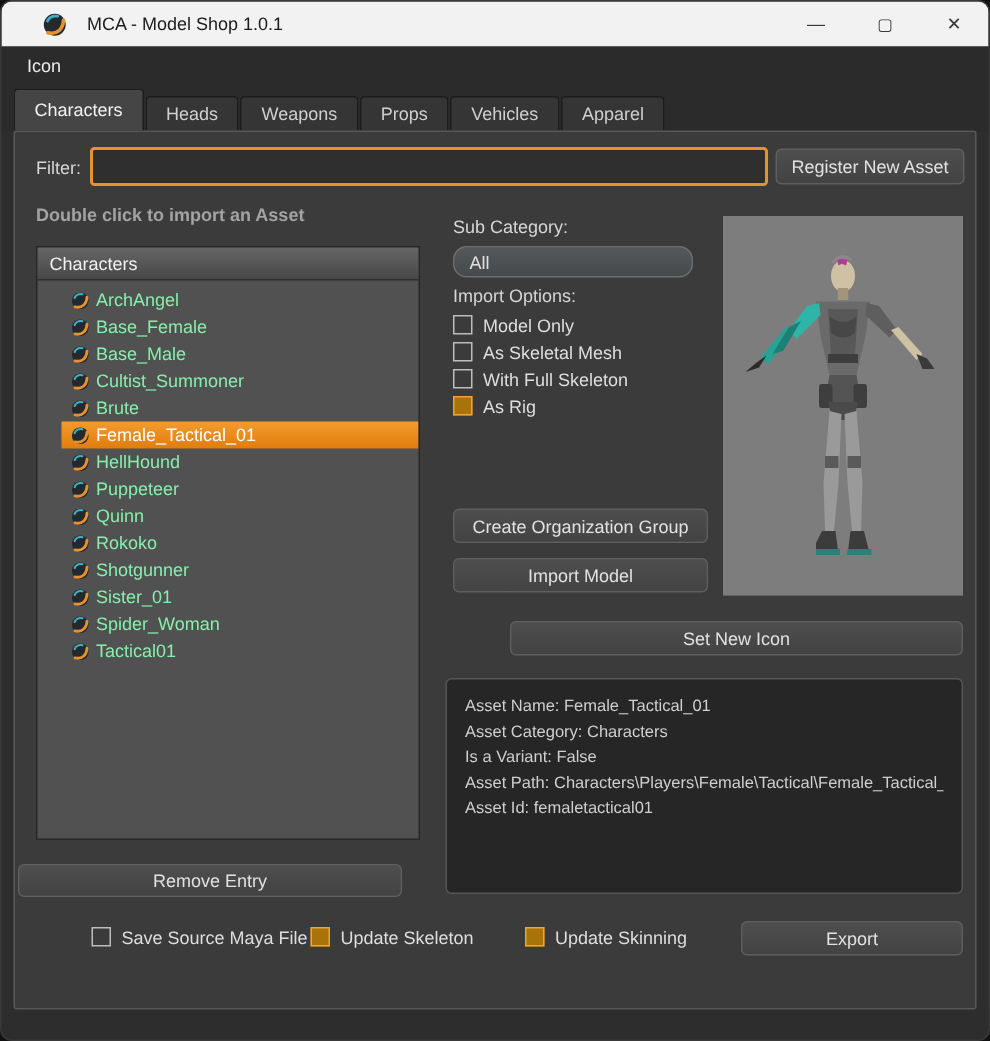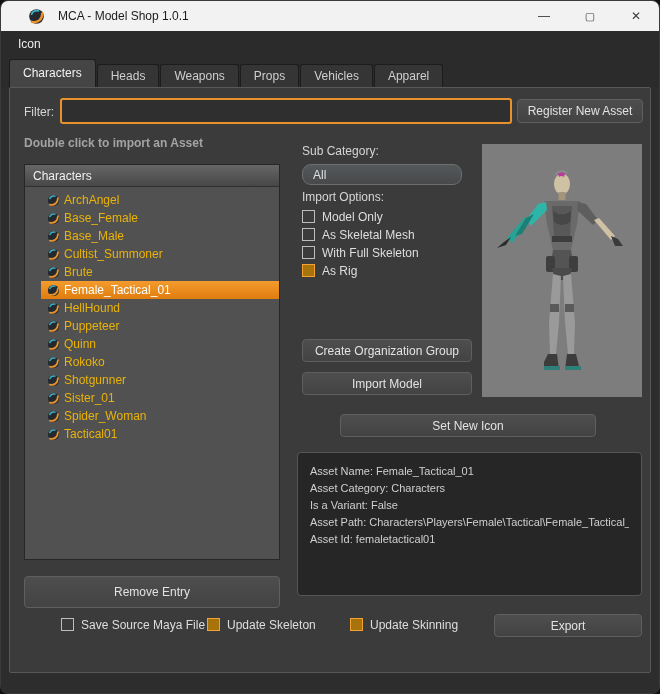--- a/index.html
+++ b/index.html
@@ -46,46 +46,46 @@
   .btn-register { left:507px; top:11px; width:126px; height:24px; }
 
   
   .hint-label { left:14px; top:48px; color:#a3a3a3;font-weight:bold; }
   .asset-list { position:absolute; left:14px; top:76px; width:256px; height:396px;
                 background:#515151; border:1px solid #272727; overflow:hidden; }
   .list-header { height:22px; background:linear-gradient(#666666,#474747); border-bottom:1px solid #303030;
                  color:#f0f0f0; display:flex; align-items:center; padding-left:8px; font-size:12px; }
   .list-body { padding-top:4px; }
   .list-item { height:18px; display:flex; align-items:center; margin-left:16px; padding-left:6px;
-               color:#eab308; font-size:12px; gap:4px; }
+               color:#86efac; font-size:12px; gap:4px; }
   .list-item.selected { background:linear-gradient(#f49b2e,#e07d0e); color:#ffffff;
                         margin-left:16px; padding-left:6px; }
   .list-item .icon { width:13px; height:13px; flex:0 0 auto; display:flex; }
-  .btn-remove { left:14px; top:488px; width:256px; height:32px; }
+  .btn-remove { left:2px; top:488px; width:256px; height:22px; }
 
   
   .subcat-label { left:292px; top:56px; }
   .subcat-select { position:absolute; left:292px; top:76px; width:160px; height:21px;
                    background:linear-gradient(#55585a,#47494b); border:1px solid #6e6e6e;
                    border-radius:9px; color:#e0e0e0; display:flex; align-items:center;
                    padding-left:10px; font-size:12px; }
   .importopt-label { left:292px; top:102px; }
   .opt-col { position:absolute; left:292px; top:122px; display:flex; flex-direction:column; gap:5px; }
   .cb-row { display:flex; align-items:center; gap:7px; height:13px; }
   .cb { width:13px; height:13px; border:1px solid #bdbdbd; background:transparent; flex:0 0 auto; }
   .cb.checked { background:#a8730a; border-color:#f3a233; }
   .cb-label { color:#dedede; font-size:12px; white-space:nowrap; }
 
   .btn-create { left:292px; top:251px; width:170px; height:23px; }
   .btn-import { left:292px; top:284px; width:170px; height:23px; }
 
   
   .preview { position:absolute; left:472px; top:56px; width:160px; height:253px; background:#7d7d7d; }
 
-  .btn-seticon { left:330px; top:326px; width:256px; height:23px; }
+  .btn-seticon { left:330px; top:326px; width:302px; height:23px; }
 
   
   .info-box { position:absolute; left:287px; top:364px; width:345px; height:144px;
               background:#262626; border:1px solid #565656; border-radius:4px; padding:10px 12px; }
   .info-line { color:#cfcfcf; font-size:11px; line-height:17px; white-space:nowrap; overflow:hidden; }
 
   
   .export-opts { position:absolute; left:51px; top:530px; display:flex; align-items:center; }
   .export-opts .grp1 { width:146px; } .export-opts .grp2 { width:143px; }
   .btn-export { left:484px; top:526px; width:148px; height:23px; }

